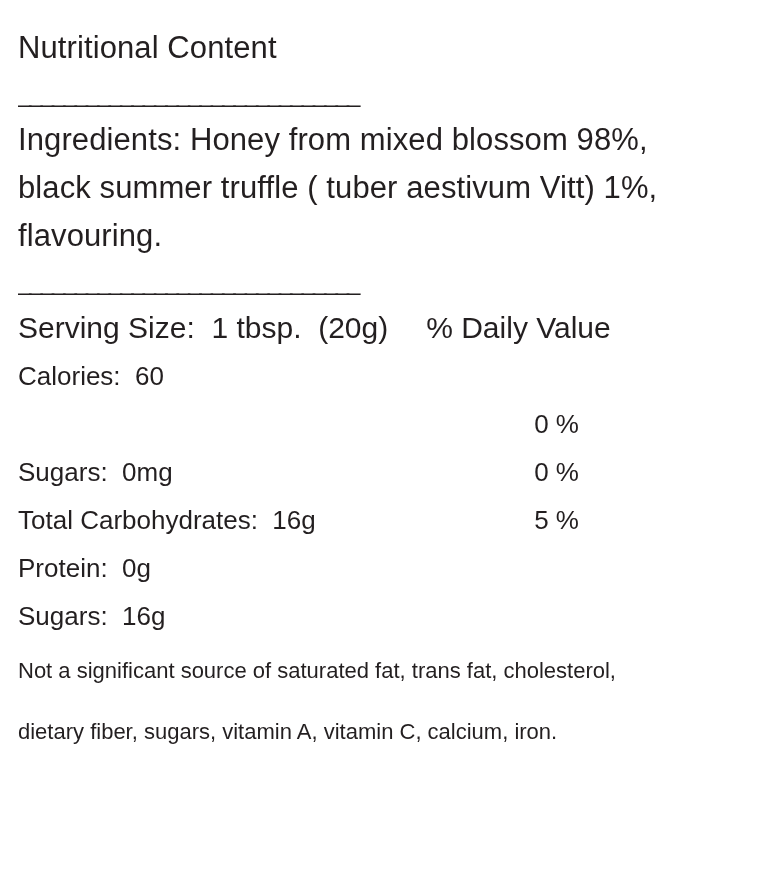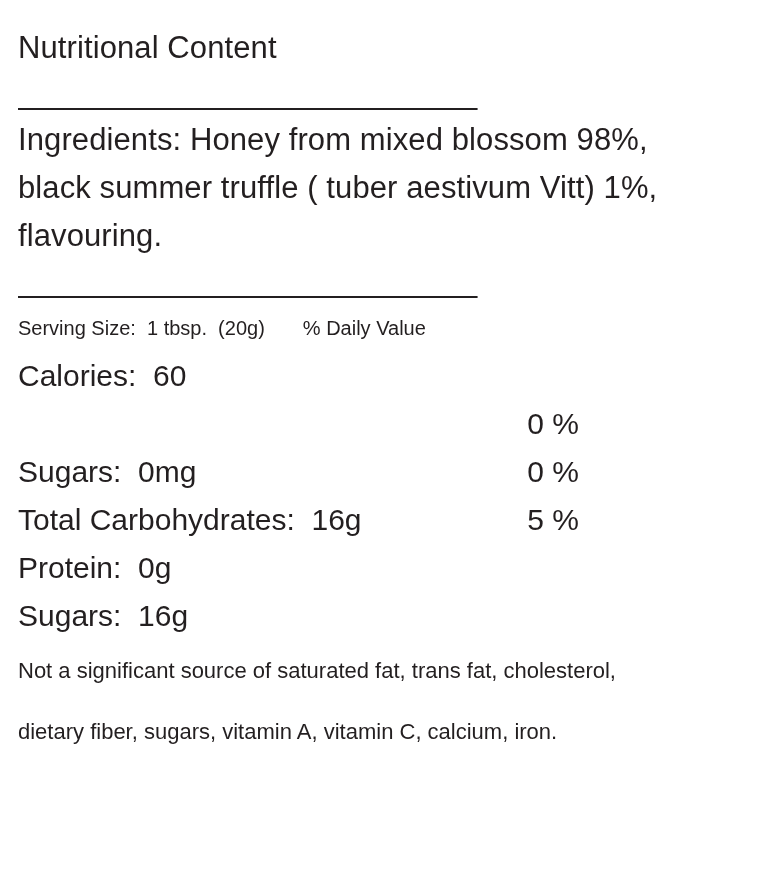--- a/index.html
+++ b/index.html
@@ -21,48 +21,48 @@
     padding: 16px 0 0 18px;
     margin-top: 8px;
   }
   .line {
     font-size: 31px;
     line-height: 48px;
     white-space: pre;
     letter-spacing: 0.1px;
   }
   .rule {
-    font-size: 31px;
+    font-size: 24px;
     line-height: 44px;
     letter-spacing: -2px;
     white-space: pre;
     overflow: hidden;
     height: 44px;
   }
   .nutrition-row {
     display: flex;
     align-items: baseline;
-    font-size: 30px;
+    font-size: 26px;
     line-height: 48px;
     white-space: pre;
   }
   .nutrition-row .nr-label {
     flex: 0 0 auto;
   }
   .nutrition-row .nr-spring {
     flex: 1 1 auto;
   }
   .nutrition-row .nr-value {
     flex: 0 0 auto;
     padding-right: 86px;
   }
   .serving-row {
     display: flex;
     align-items: baseline;
-    font-size: 20px;
+    font-size: 30px;
     line-height: 48px;
     white-space: pre;
   }
   .serving-row .sr-left { flex: 0 0 auto; }
   .serving-row .sr-gap { flex: 0 0 38px; }
   .serving-row .sr-right { flex: 0 0 auto; }
   .footnote {
     font-size: 22px;
     line-height: 61px;
   }

